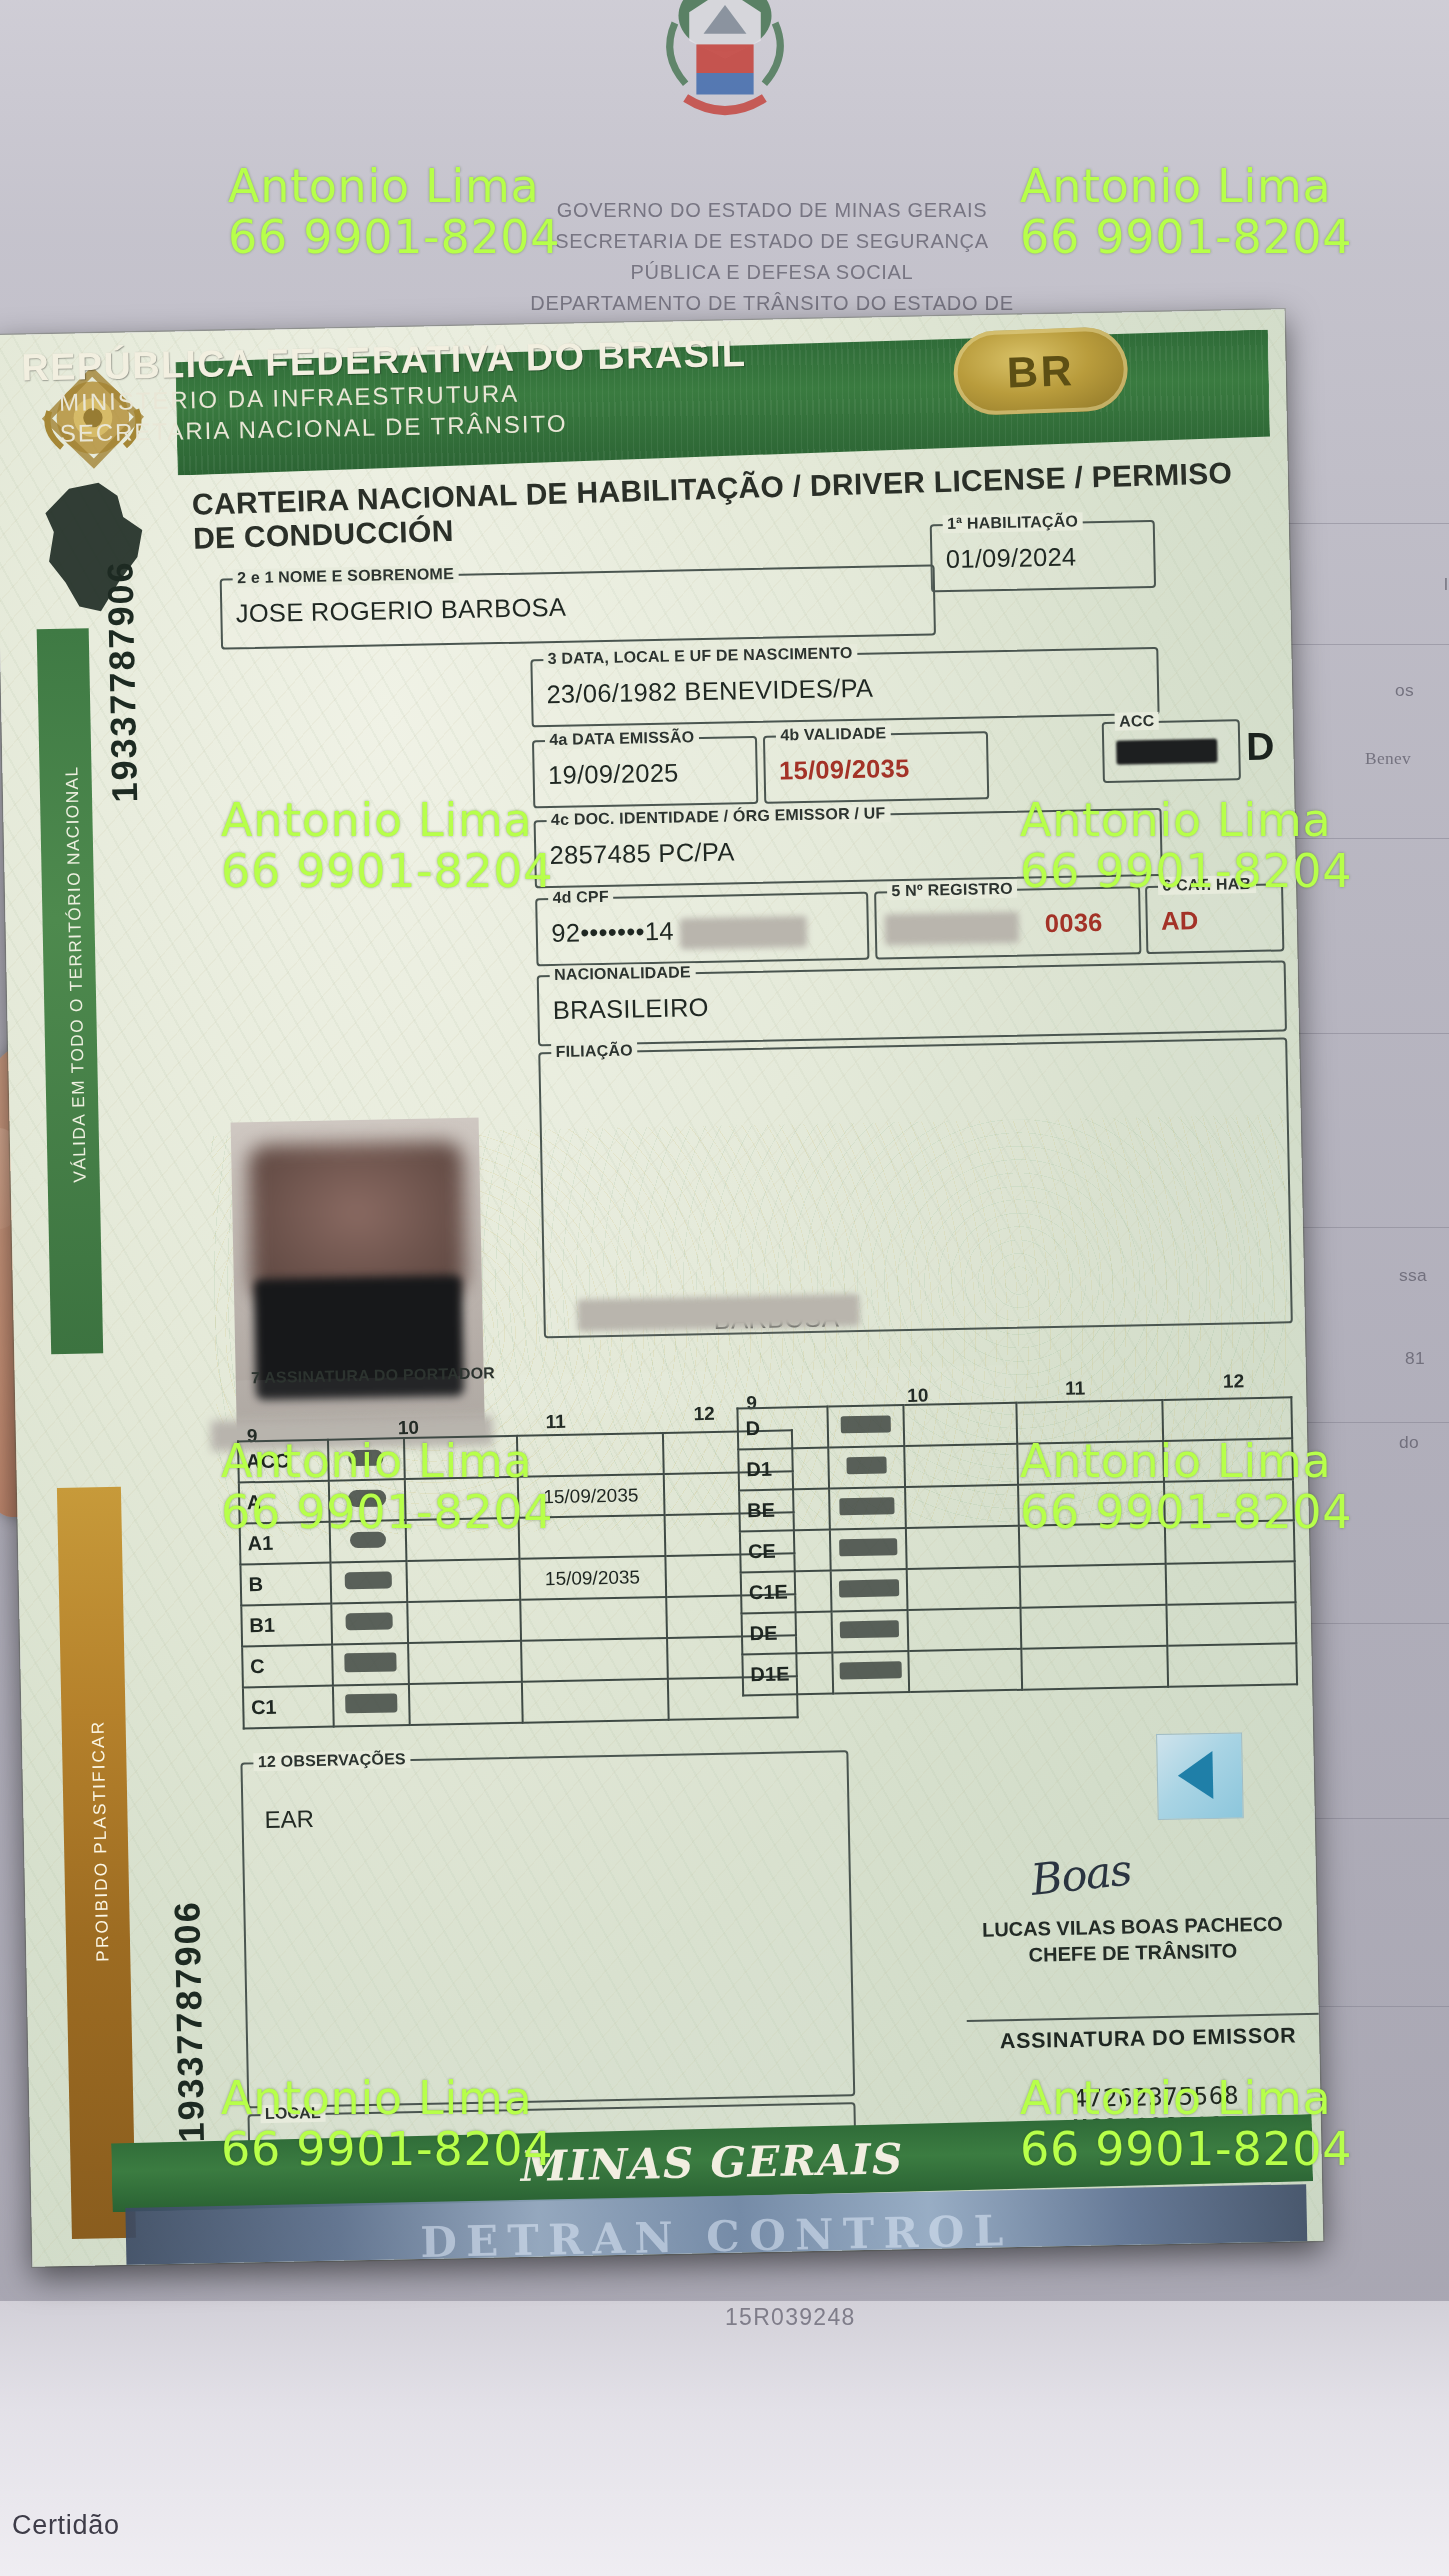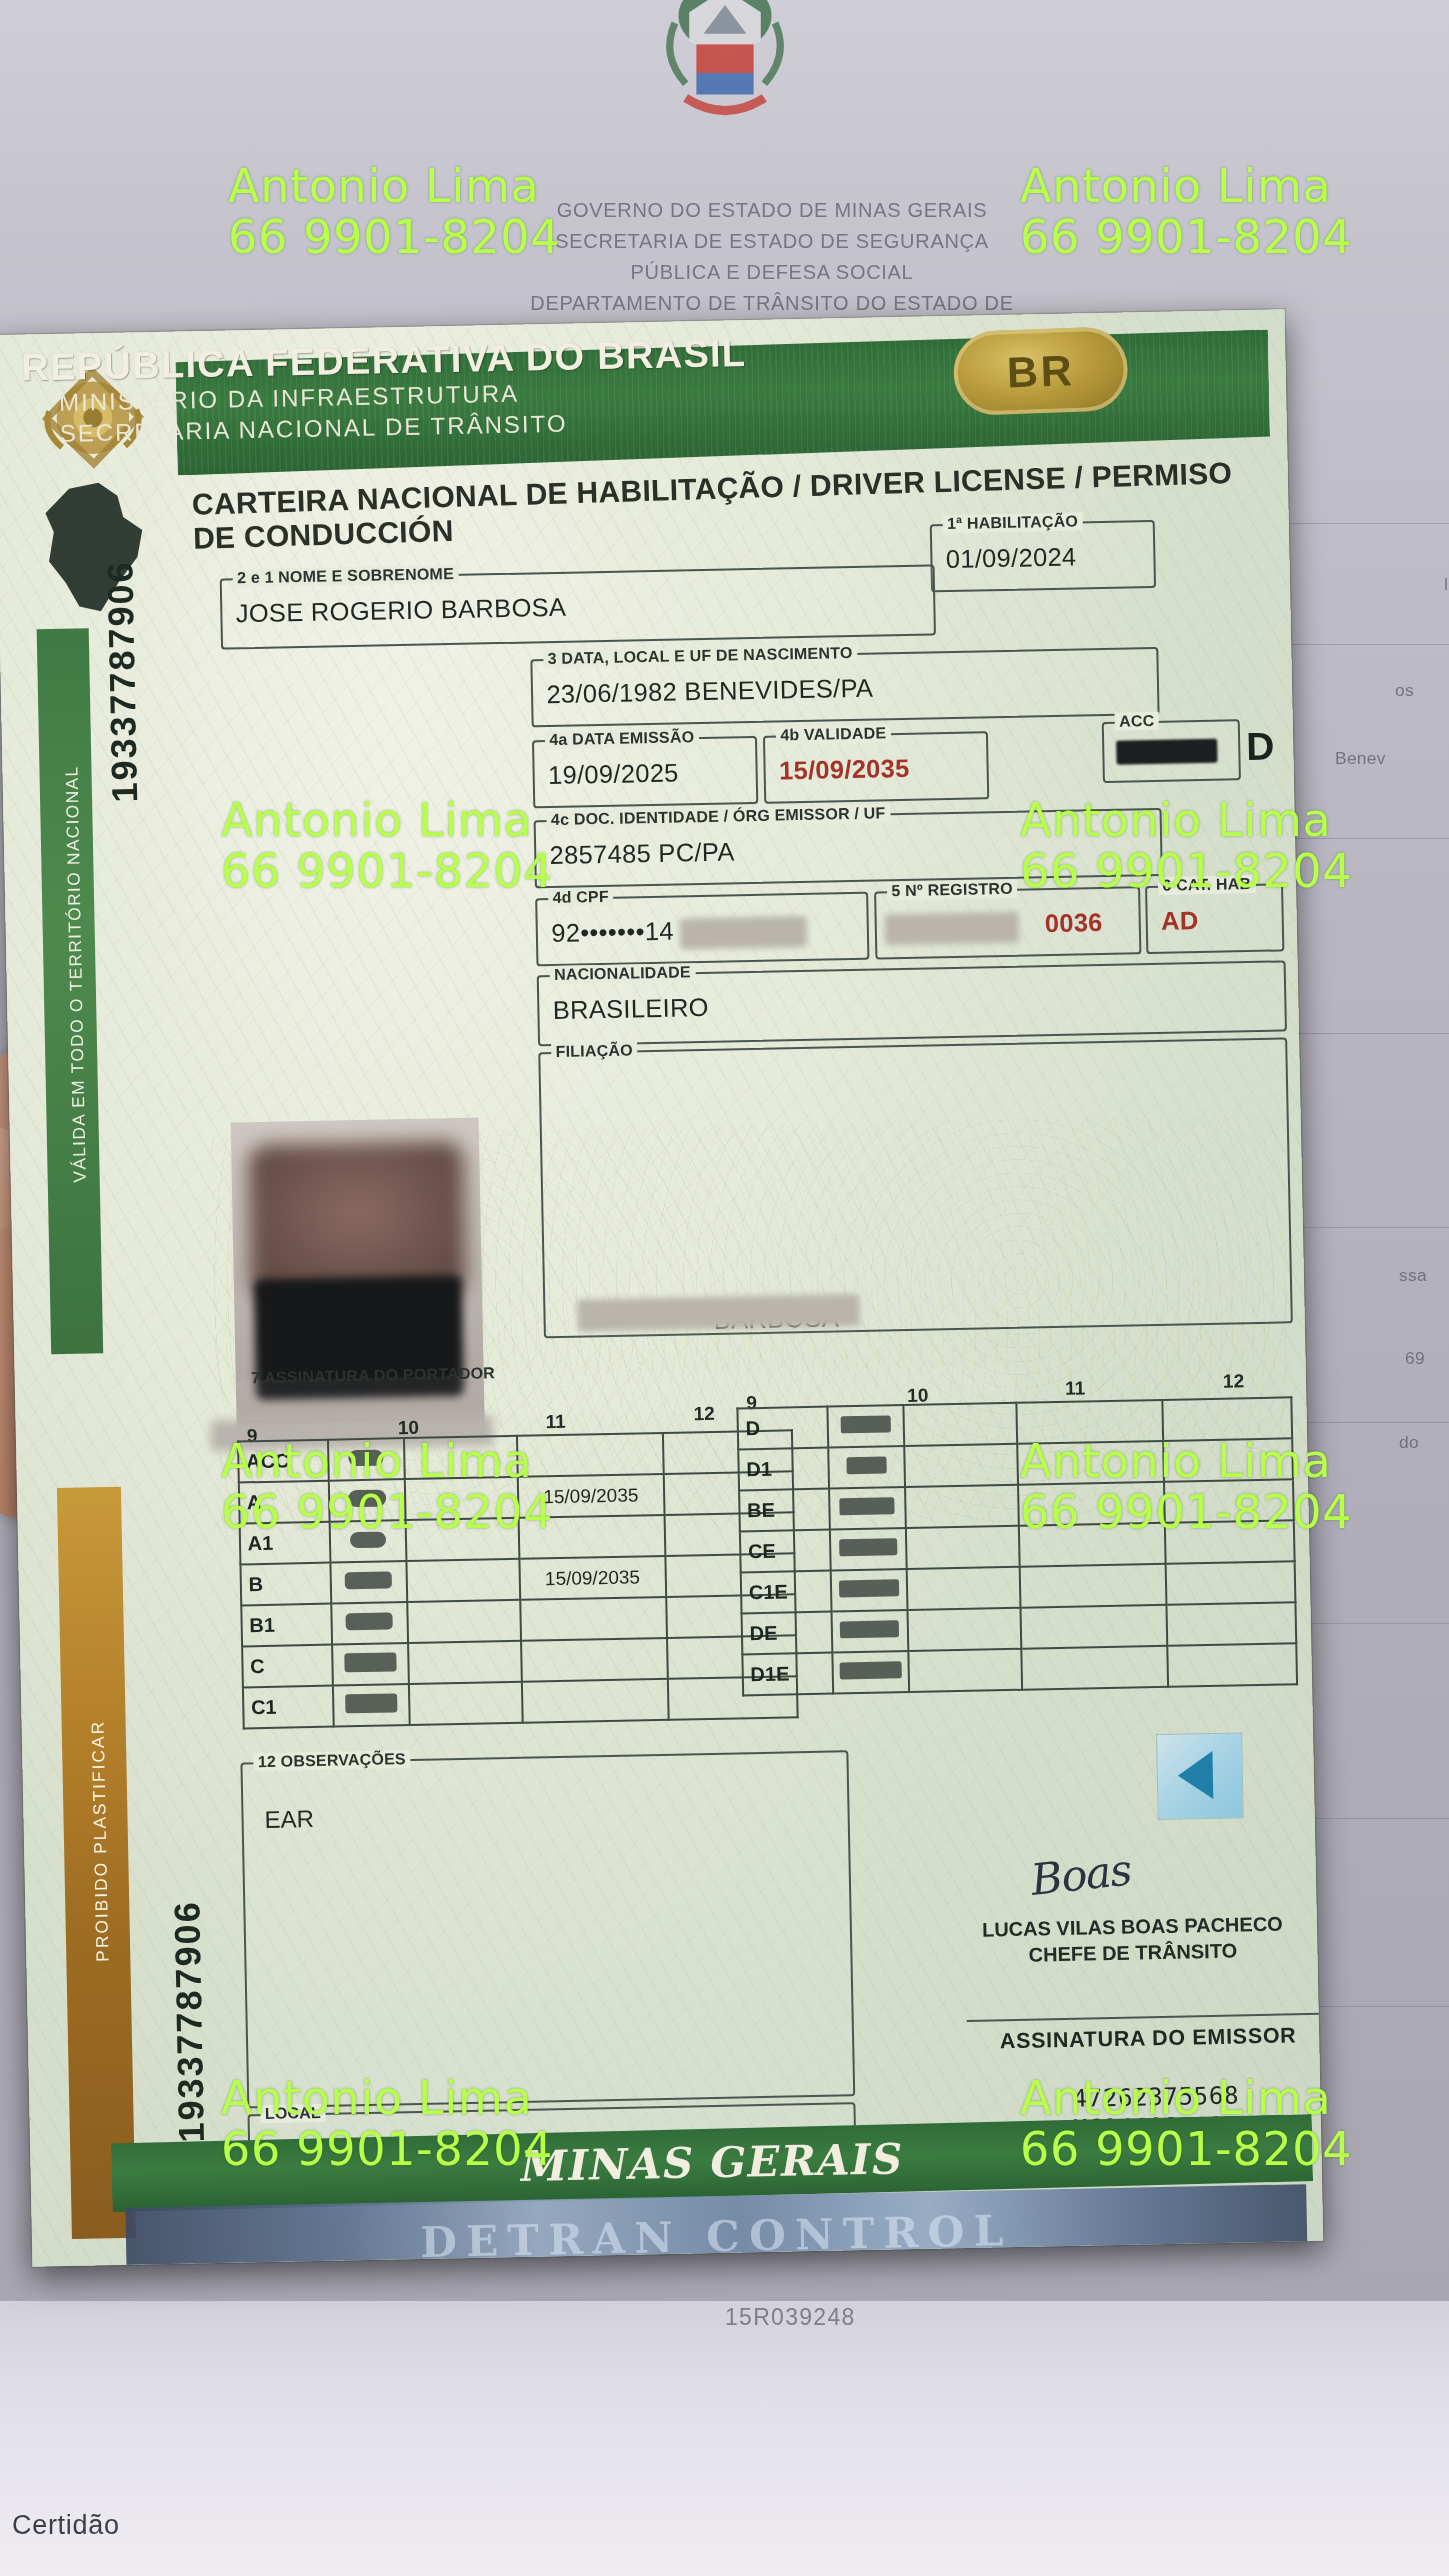--- a/index.html
+++ b/index.html
@@ -532,23 +532,23 @@
   </svg>
 
   <div class="bg-gov-text">
     <div>GOVERNO DO ESTADO DE MINAS GERAIS</div>
     <div>SECRETARIA DE ESTADO DE SEGURANÇA PÚBLICA E DEFESA SOCIAL</div>
     <div>DEPARTAMENTO DE TRÂNSITO DO ESTADO DE MINAS GERAIS</div>
   </div>
 
   <div class="bg-text" style="left:1444px; top:574px;">lino</div>
   <div class="bg-text" style="left:1395px; top:680px;">os</div>
-  <div class="bg-text" style="left:1335px; top:748px;">Benev</div>
+  <div class="bg-text" style="left:1365px; top:748px;font-family:Liberation Serif, serif;">Benev</div>
   <div class="bg-text" style="left:1399px; top:1265px;">ssa</div>
-  <div class="bg-text" style="left:1405px; top:1348px;">69</div>
+  <div class="bg-text" style="left:1405px; top:1348px;">81</div>
   <div class="bg-text" style="left:1399px; top:1432px;">do</div>
   <div class="card-bottom-code">15R039248</div>
   <div class="bottom-label">Certidão</div>
 
   <div class="thumb">
     <div class="thumb-nail"></div>
   </div>
 
   <div class="card">
     <div class="card-fibers"></div>

